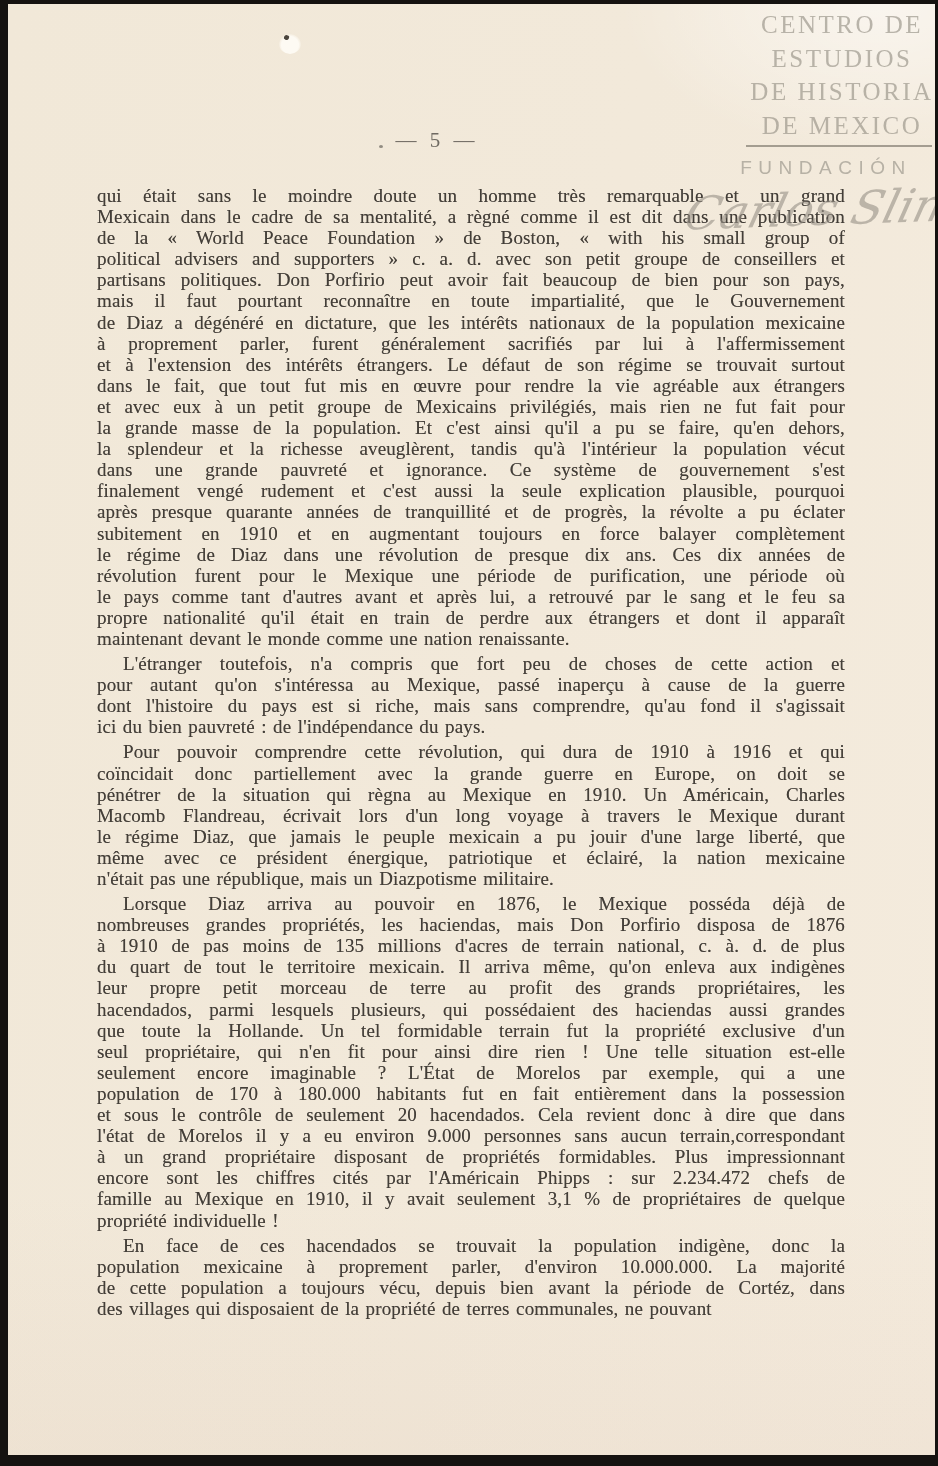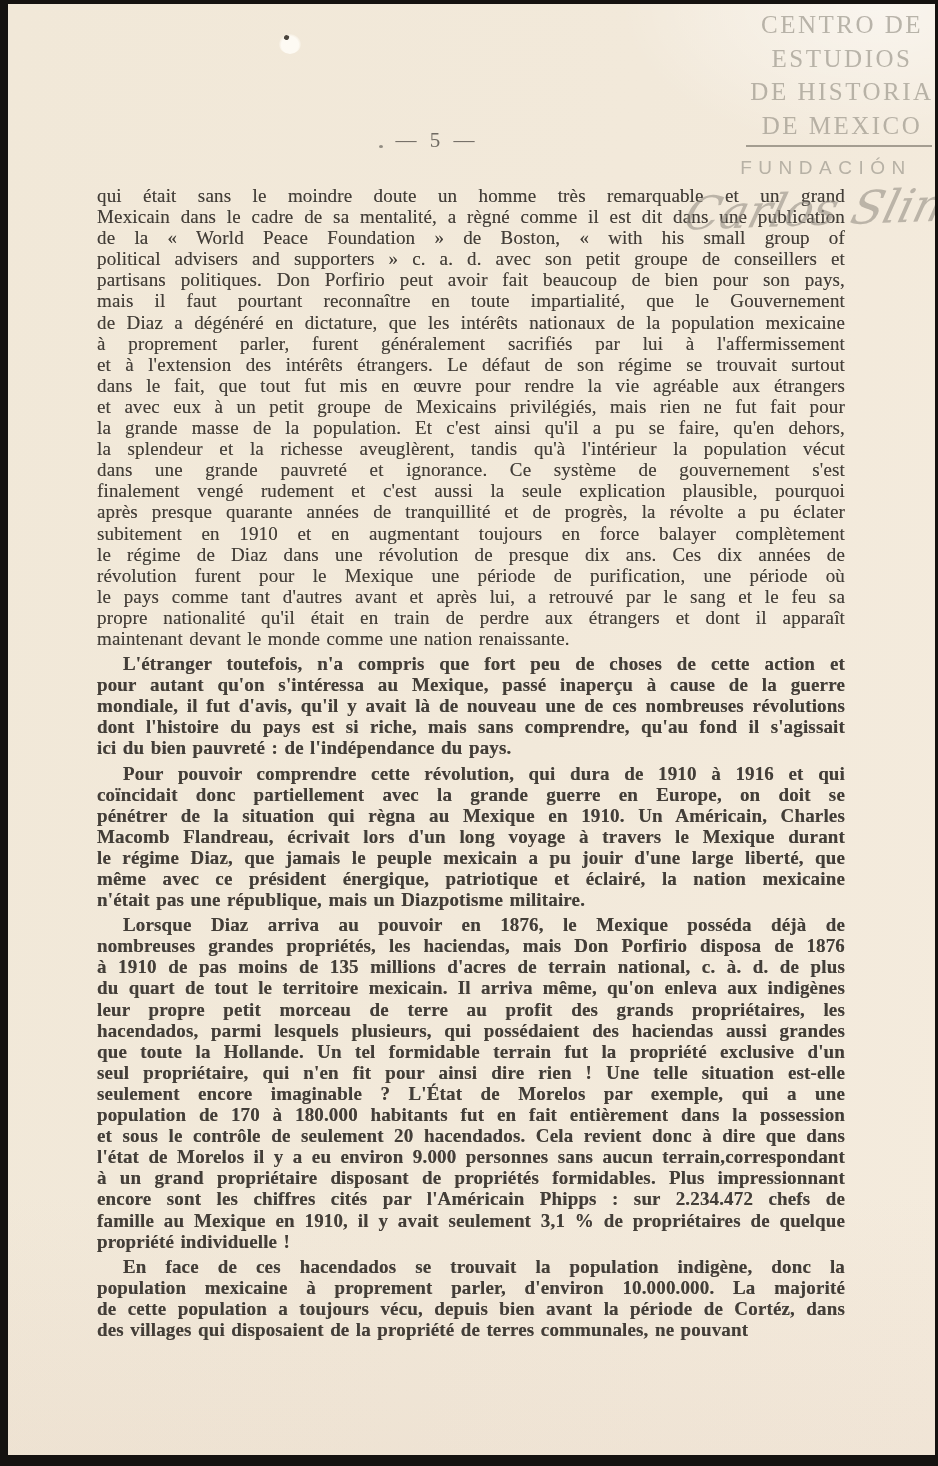--- a/index.html
+++ b/index.html
@@ -45,21 +45,21 @@
     letter-spacing:4px;
   }
   .text-block{
     position:absolute;left:89px;top:181px;width:748px;
     font-size:19px;line-height:21.1px;
     color:#433e38;
     letter-spacing:0.15px;
     word-spacing:1.5px;
     text-shadow:0 0 0.55px rgba(67,62,56,0.55);
   }
-  .para + .para{margin-top:4px;font-weight:bold;}
+  .para + .para{margin-top:4px;}
   .tline{
     text-align:justify;
     text-align-last:justify;
   }
   .tline.last{text-align-last:left;}
   .tline.first{text-indent:26px;}
   
   .watermark{
     position:absolute;right:-14px;top:4px;width:214px;
     text-align:center;
@@ -126,21 +126,20 @@
           <div class="tline">subitement en 1910 et en augmentant toujours en force balayer complètement</div>
           <div class="tline">le régime de Diaz dans une révolution de presque dix ans. Ces dix années de</div>
           <div class="tline">révolution furent pour le Mexique une période de purification, une période où</div>
           <div class="tline">le pays comme tant d'autres avant et après lui, a retrouvé par le sang et le feu sa</div>
           <div class="tline">propre nationalité qu'il était en train de perdre aux étrangers et dont il apparaît</div>
           <div class="tline last">maintenant devant le monde comme une nation renaissante.</div>
         </div>
         <div class="para">
           <div class="tline first">L'étranger toutefois, n'a compris que fort peu de choses de cette action et</div>
           <div class="tline">pour autant qu'on s'intéressa au Mexique, passé inaperçu à cause de la guerre</div>
-          <div class="tline">mondiale, il fut d'avis, qu'il y avait là de nouveau une de ces nombreuses révolutions</div>
           <div class="tline">dont l'histoire du pays est si riche, mais sans comprendre, qu'au fond il s'agissait</div>
           <div class="tline last">ici du bien pauvreté : de l'indépendance du pays.</div>
         </div>
         <div class="para">
           <div class="tline first">Pour pouvoir comprendre cette révolution, qui dura de 1910 à 1916 et qui</div>
           <div class="tline">coïncidait donc partiellement avec la grande guerre en Europe, on doit se</div>
           <div class="tline">pénétrer de la situation qui règna au Mexique en 1910. Un Américain, Charles</div>
           <div class="tline">Macomb Flandreau, écrivait lors d'un long voyage à travers le Mexique durant</div>
           <div class="tline">le régime Diaz, que jamais le peuple mexicain a pu jouir d'une large liberté, que</div>
           <div class="tline">même avec ce président énergique, patriotique et éclairé, la nation mexicaine</div>

